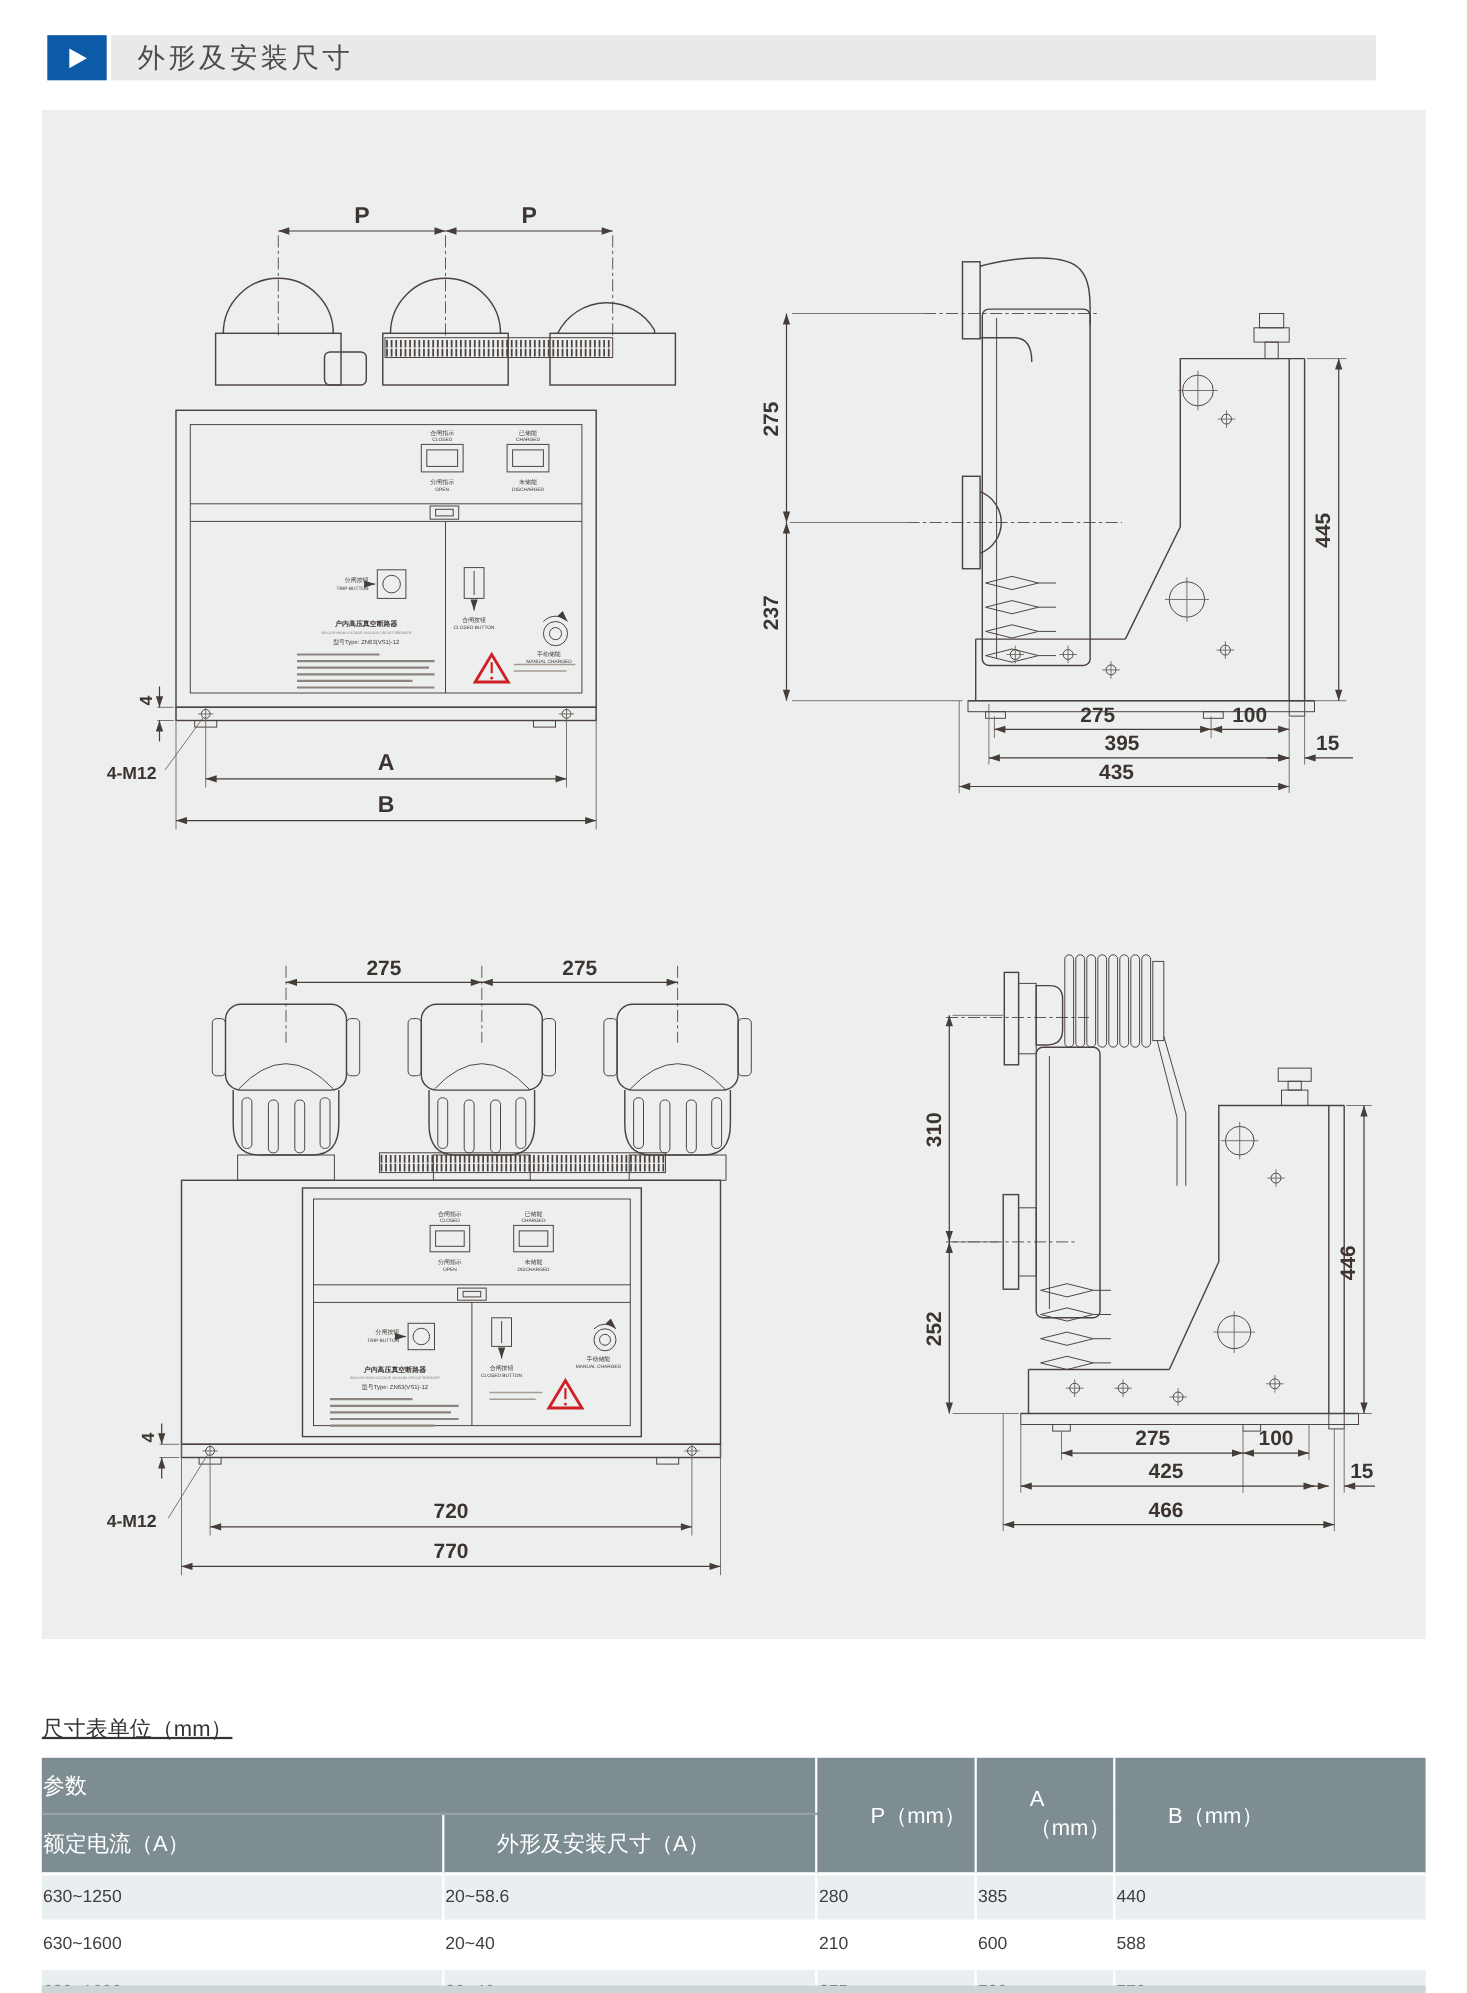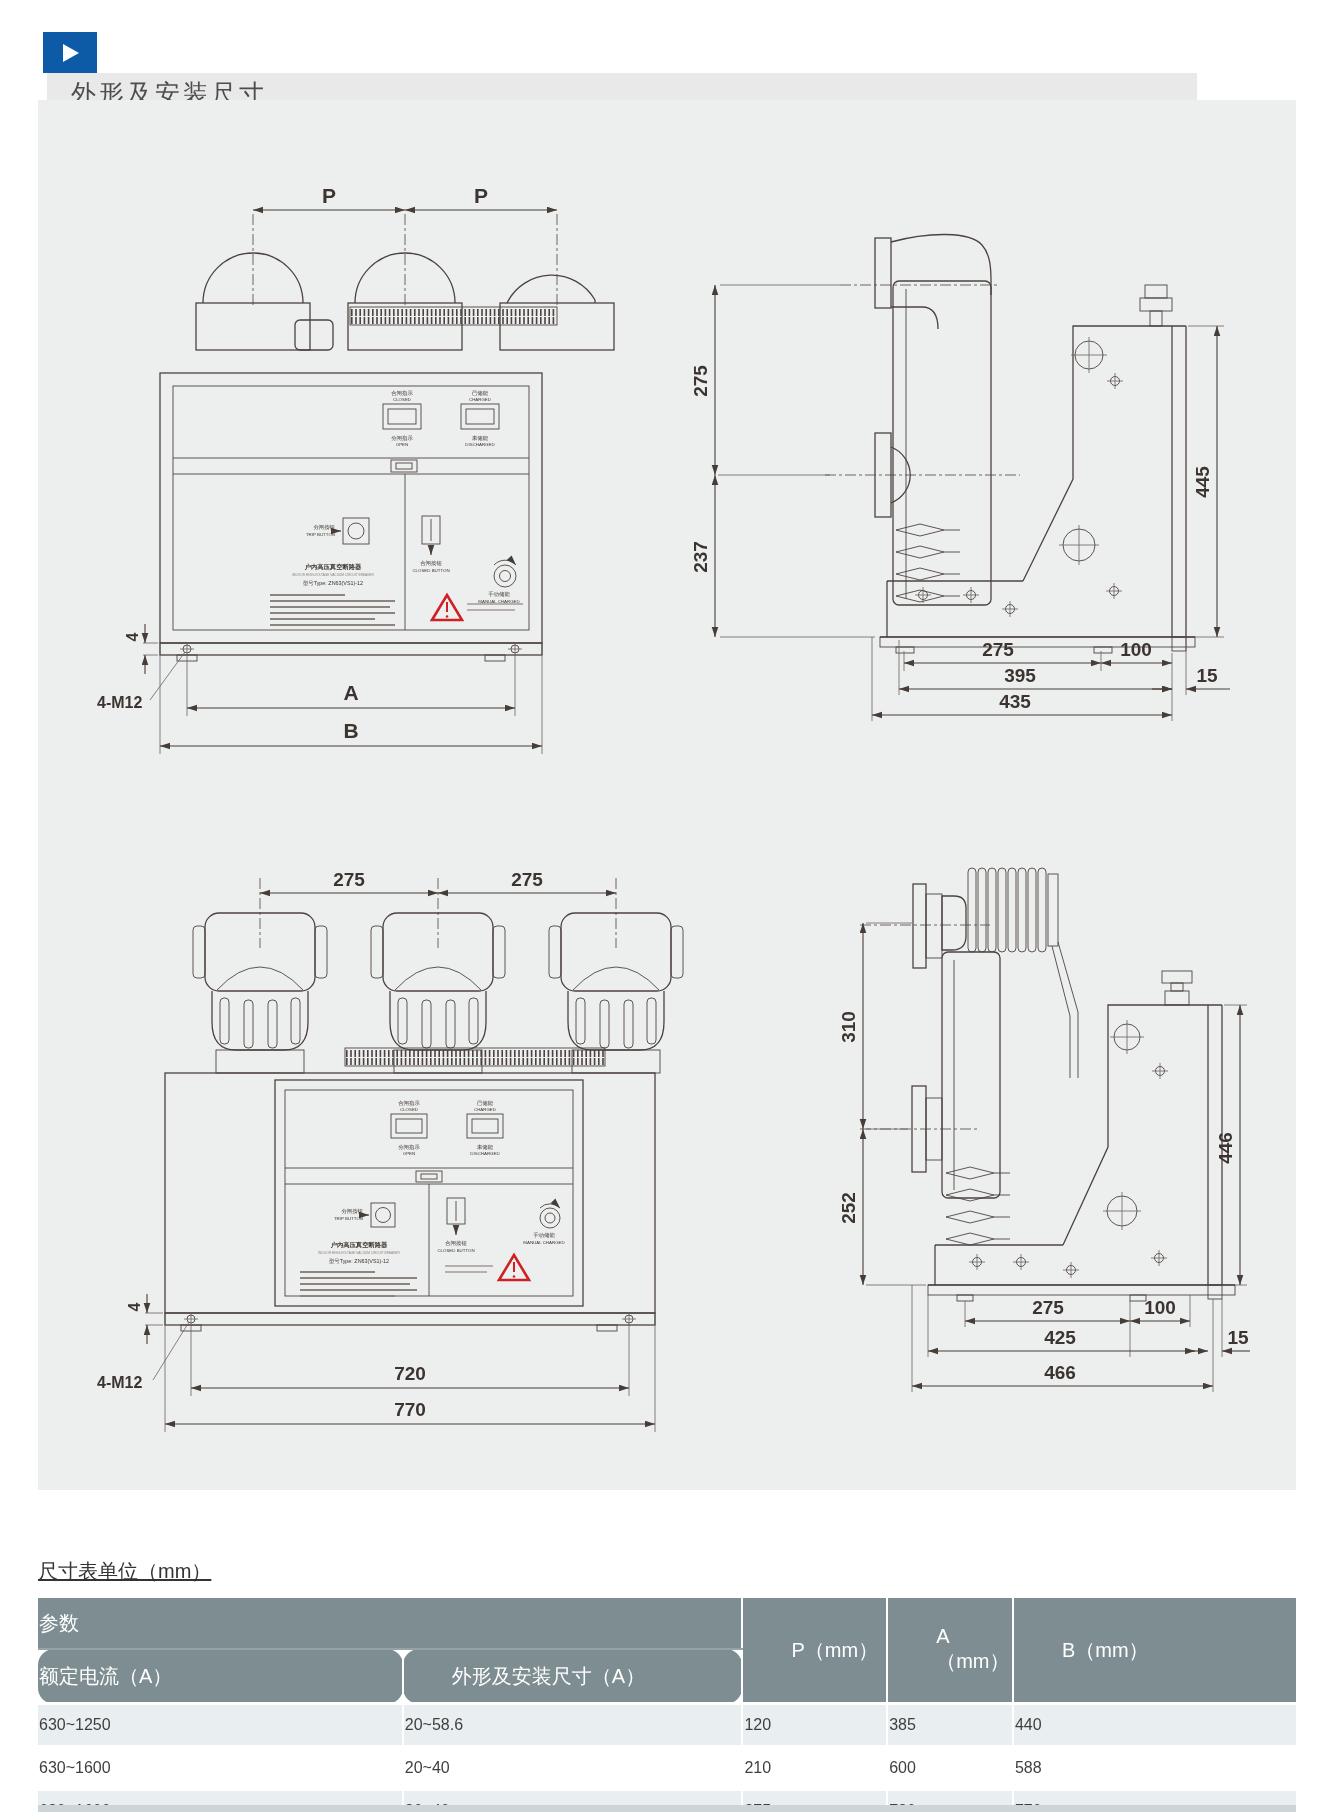--- a/index.html
+++ b/index.html
@@ -1,19 +1,19 @@
 <!DOCTYPE html>
 <html><head>
 <meta charset="utf-8">
 <style>
   html,body{margin:0;padding:0;}
   body{width:1334px;height:1812px;position:relative;background:#ffffff;overflow:hidden;
        font-family:"Liberation Sans",sans-serif;}
   
-  .sec-header{position:absolute;left:43px;top:32px;display:flex;align-items:stretch;flex-direction:column;}
+  .sec-header{position:absolute;left:43px;top:32px;display:flex;align-items:stretch;}
   .sec-icon{width:54px;height:41px;background:#0d5aa7;display:flex;align-items:center;justify-content:center;}
   .sec-bar{width:1150px;height:41px;background:#e9e9e9;margin-left:4px;display:flex;align-items:center;}
   .sec-title{font-size:25px;color:#4d4d4d;letter-spacing:3px;padding-left:24px;font-weight:500;}
   
   .panel{position:absolute;left:38px;top:100px;width:1258px;height:1390px;background:#edefee;}
   .panel svg{position:absolute;overflow:visible;}
   .o{stroke:#4c4340;stroke-width:1.3;fill:none;}
   .o2{stroke:#4c4340;stroke-width:0.9;fill:none;}
   .ext{stroke:#6a625d;stroke-width:0.8;fill:none;}
   .cl{stroke:#4c4340;stroke-width:0.8;fill:none;stroke-dasharray:11 3 3 3;}
@@ -30,21 +30,21 @@
   .t5{font-size:5.4px;}
   .t4{font-size:4.4px;}
   .t3{font-size:3.2px;fill:#8a817c;}
   .anch{text-anchor:middle;}
   
   .unit-note{position:absolute;left:38px;top:1558px;font-size:20px;color:#333333;text-decoration:underline;}
   .dim-table{position:absolute;left:38px;top:1598px;width:1258px;border-collapse:collapse;table-layout:fixed;}
   .dim-table th,.dim-table td{text-align:left;font-weight:normal;}
   .dim-table thead th{background:#7e8d91;color:#ffffff;font-size:20px;}
   .dim-table thead tr.gr th{height:48px;border-bottom:2px solid #96a3a6;}
-  .dim-table thead tr.sub th{height:50px;border-radius:16px;}
+  .dim-table thead tr.sub th{height:50px;}
   .dim-table thead th.vsep{border-left:2px solid #ffffff;padding-left:48px;}
   .dim-table tbody td{height:38px;font-size:16px;color:#3f3f3f;background:#e9eff1;
       border-left:2px solid #ffffff;border-top:3px solid #ffffff;}
   .dim-table tbody td:first-child{border-left:none;}
   .dim-table tbody tr.alt td{background:#ffffff;}
   .c1{width:29%;} .c2{width:27%;} .c3{width:11.5%;} .c4{width:10%;} .c5{width:22.5%;}
   .foot-strip{position:absolute;left:38px;top:1805px;width:1258px;height:14px;background:#ccd6d8;}
 </style>
 </head>
 <body>
@@ -527,21 +527,21 @@
     </tr>
     <tr class="sub">
       <th>额定电流（A）</th>
       <th class="vsep">外形及安装尺寸（A）</th>
     </tr>
   </thead>
   <tbody>
     <tr>
       <td>630~1250</td>
       <td>20~58.6</td>
-      <td>120</td>
+      <td>280</td>
       <td>385</td>
       <td>440</td>
     </tr>
     <tr class="alt">
       <td>630~1600</td>
       <td>20~40</td>
       <td>210</td>
       <td>600</td>
       <td>588</td>
     </tr>

